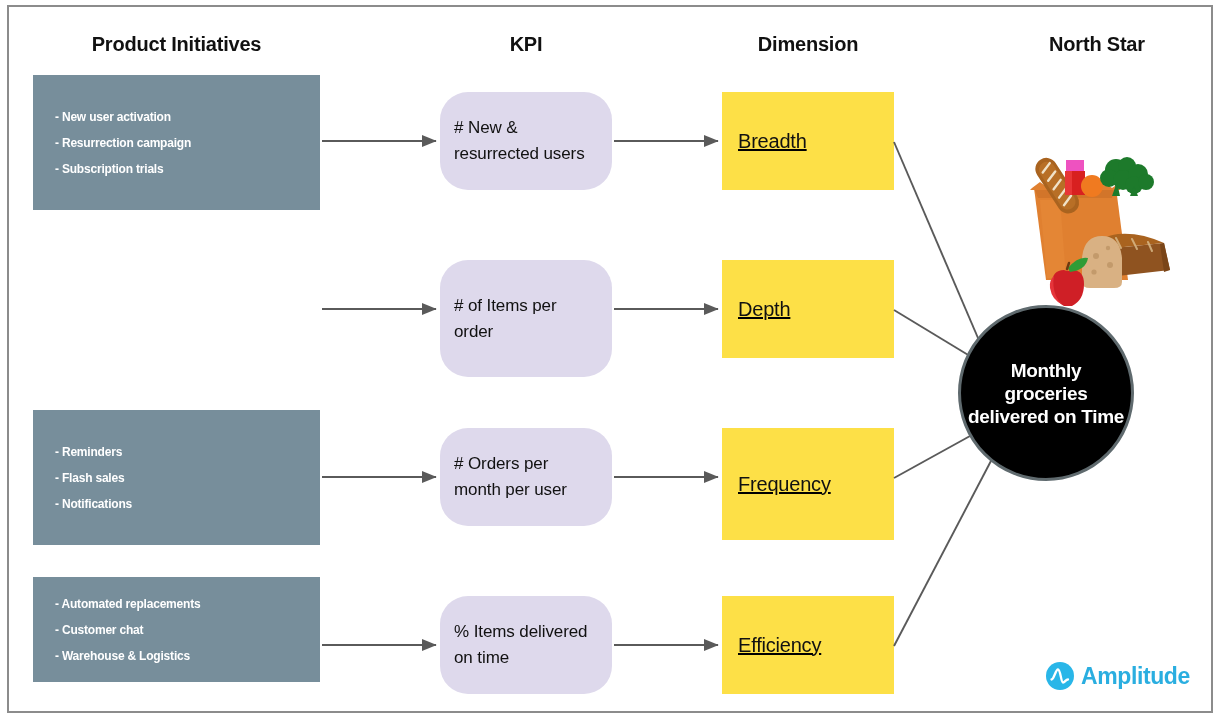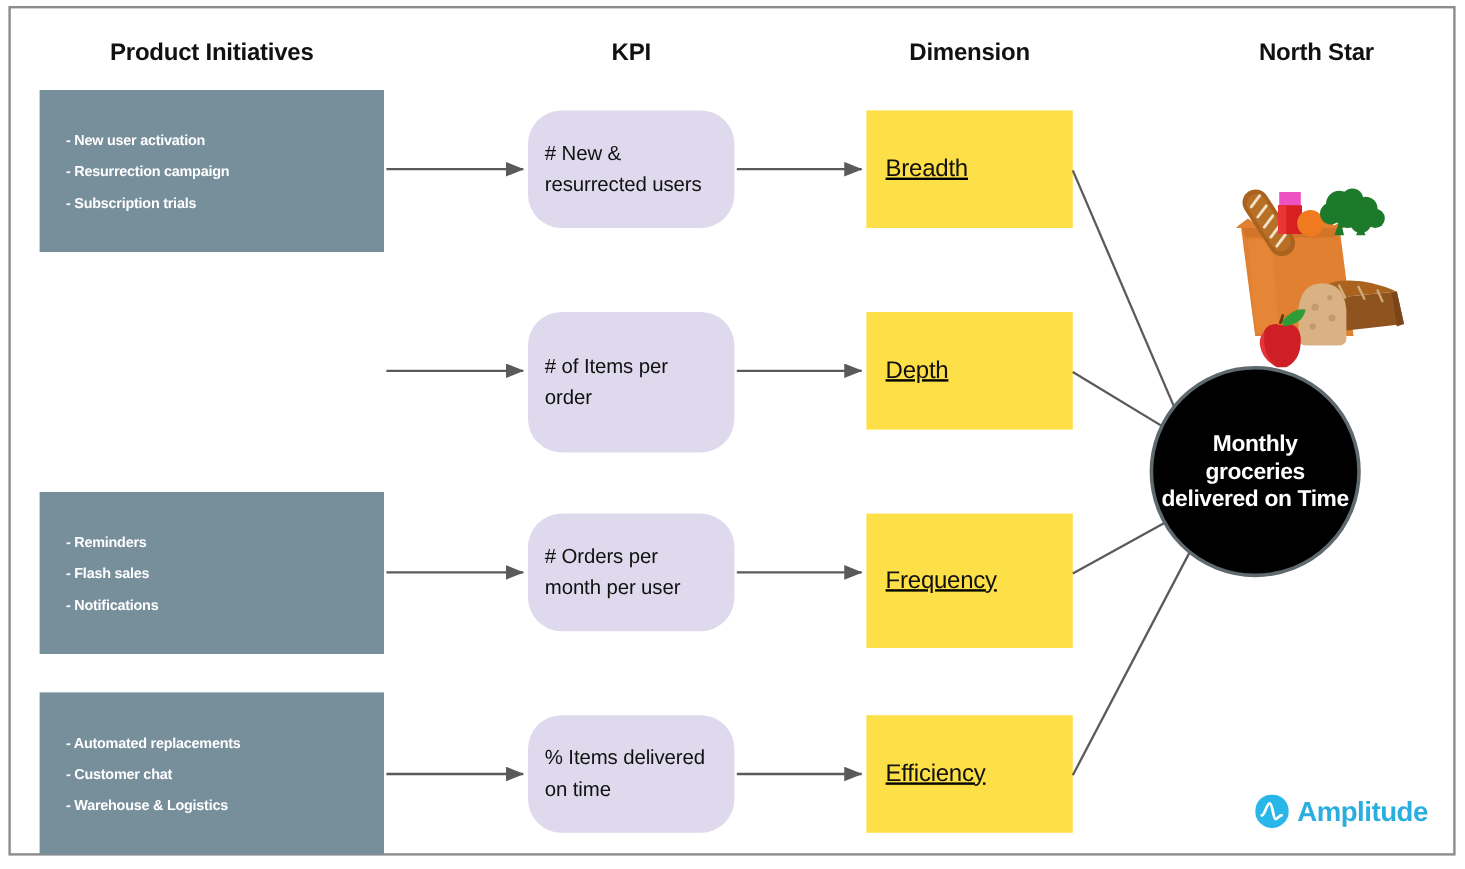--- a/index.html
+++ b/index.html
@@ -153,21 +153,21 @@
     <div class="init-line">- Flash sales</div>
     <div class="init-line">- Notifications</div>
   </div>
   <div class="box kpi-box" style="left:440px;top:428px;width:172px;height:98px;">
     <div class="kpi-text"># Orders per month per user</div>
   </div>
   <div class="box dim-box" style="left:722px;top:428px;width:172px;height:112px;">
     <div class="dim-text">Frequency</div>
   </div>
 
-  <div class="box init-box" style="left:33px;top:577px;width:287px;height:135px;">
+  <div class="box init-box" style="left:33px;top:577px;width:287px;height:105px;">
     <div class="init-line">- Automated replacements</div>
     <div class="init-line">- Customer chat</div>
     <div class="init-line">- Warehouse &amp; Logistics</div>
   </div>
   <div class="box dim-box" style="left:722px;top:596px;width:172px;height:98px;">
     <div class="dim-text">Efficiency</div>
   </div>
   <div class="box kpi-box" style="left:440px;top:596px;width:172px;height:98px;">
     <div class="kpi-text">% Items delivered on time</div>
   </div>

